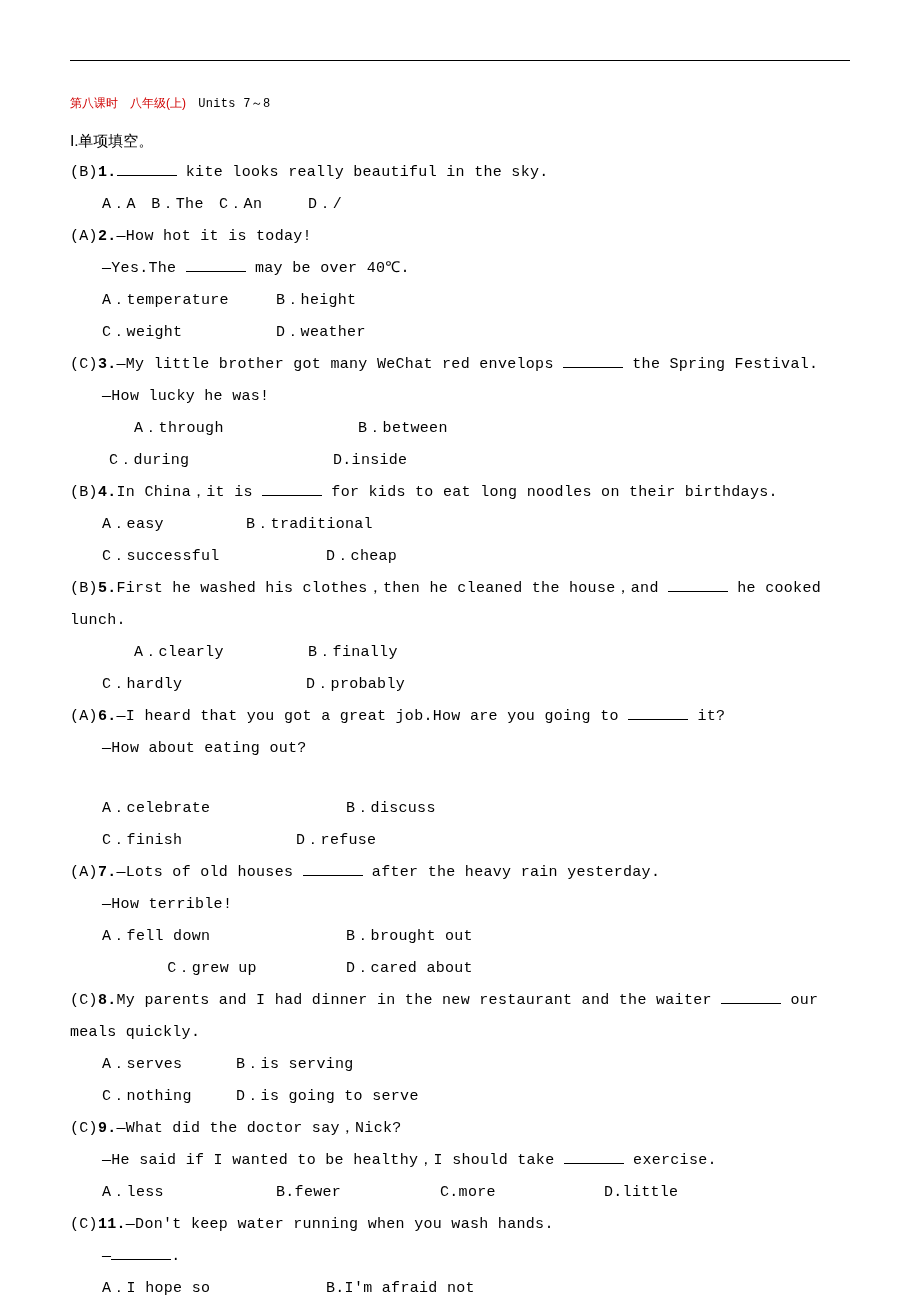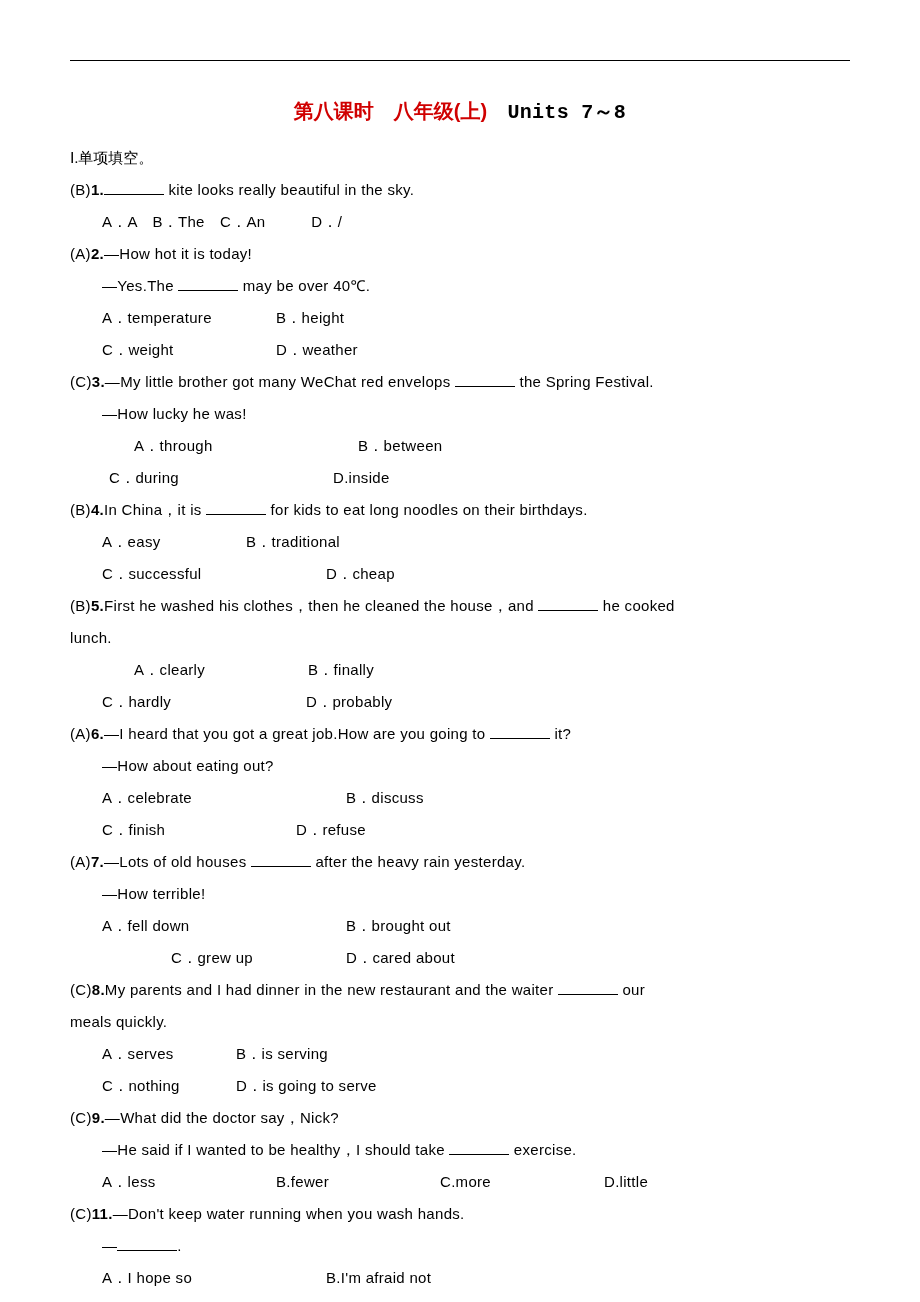--- a/index.html
+++ b/index.html
@@ -11,24 +11,23 @@
       margin: 0;
       padding: 60px 70px 40px 70px;
       width: 920px;
       box-sizing: border-box;
     }
     .divider {
       border-top: 1px solid #000;
       margin: 0 0 30px 0;
     }
     .title {
-      text-align: center;
-      font-weight: bold;
+      font-weight: normal;
       margin-bottom: 10px;
-      font-size: 20px;
+      font-size: 12px;
     }
     .title .red {
       color: #d00000;
       font-family: "SimHei", "黑体", sans-serif;
     }
     .title .black {
       color: #000;
       font-family: "Courier New", monospace;
     }
     .section-head {
@@ -44,21 +43,21 @@
       padding-left: 64px;
     }
     .blank {
       display: inline-block;
       border-bottom: 1px solid #000;
       width: 60px;
       vertical-align: baseline;
       height: 0.9em;
     }
     .mono {
-      font-family: Liberation Sans, sans-serif;
+      font-family: Liberation Mono, monospace;
       letter-spacing: 0.3px;
     }
     .opts span {
       display: inline-block;
       margin-right: 24px;
     }
     .bold-marker {
       font-weight: bold;
     }
   </style>
@@ -121,21 +120,21 @@
 </div>
 <div class="q indent1 mono opts">
   <span style="width:180px;">C．hardly</span><span>D．probably</span>
 </div>
 
 <div class="q mono">
   <span>(A)</span><span class="bold-marker">6.</span><span>—I heard that you got a great job.How are you going to </span><span class="blank"></span><span> it?</span>
 </div>
 <div class="q indent1 mono">—How about eating out?</div>
 <div class="q indent1 mono opts">
-  <span style="width:220px;">A．celebrate</span><span>B．discuss</span>
+  <span style="width:220px;margin-top:28px;">A．celebrate</span><span>B．discuss</span>
 </div>
 <div class="q indent1 mono opts">
   <span style="width:170px;">C．finish</span><span>D．refuse</span>
 </div>
 
 <div class="q mono">
   <span>(A)</span><span class="bold-marker">7.</span><span>—Lots of old houses </span><span class="blank"></span><span> after the heavy rain yesterday.</span>
 </div>
 <div class="q indent1 mono">—How terrible!</div>
 <div class="q indent1 mono opts">

